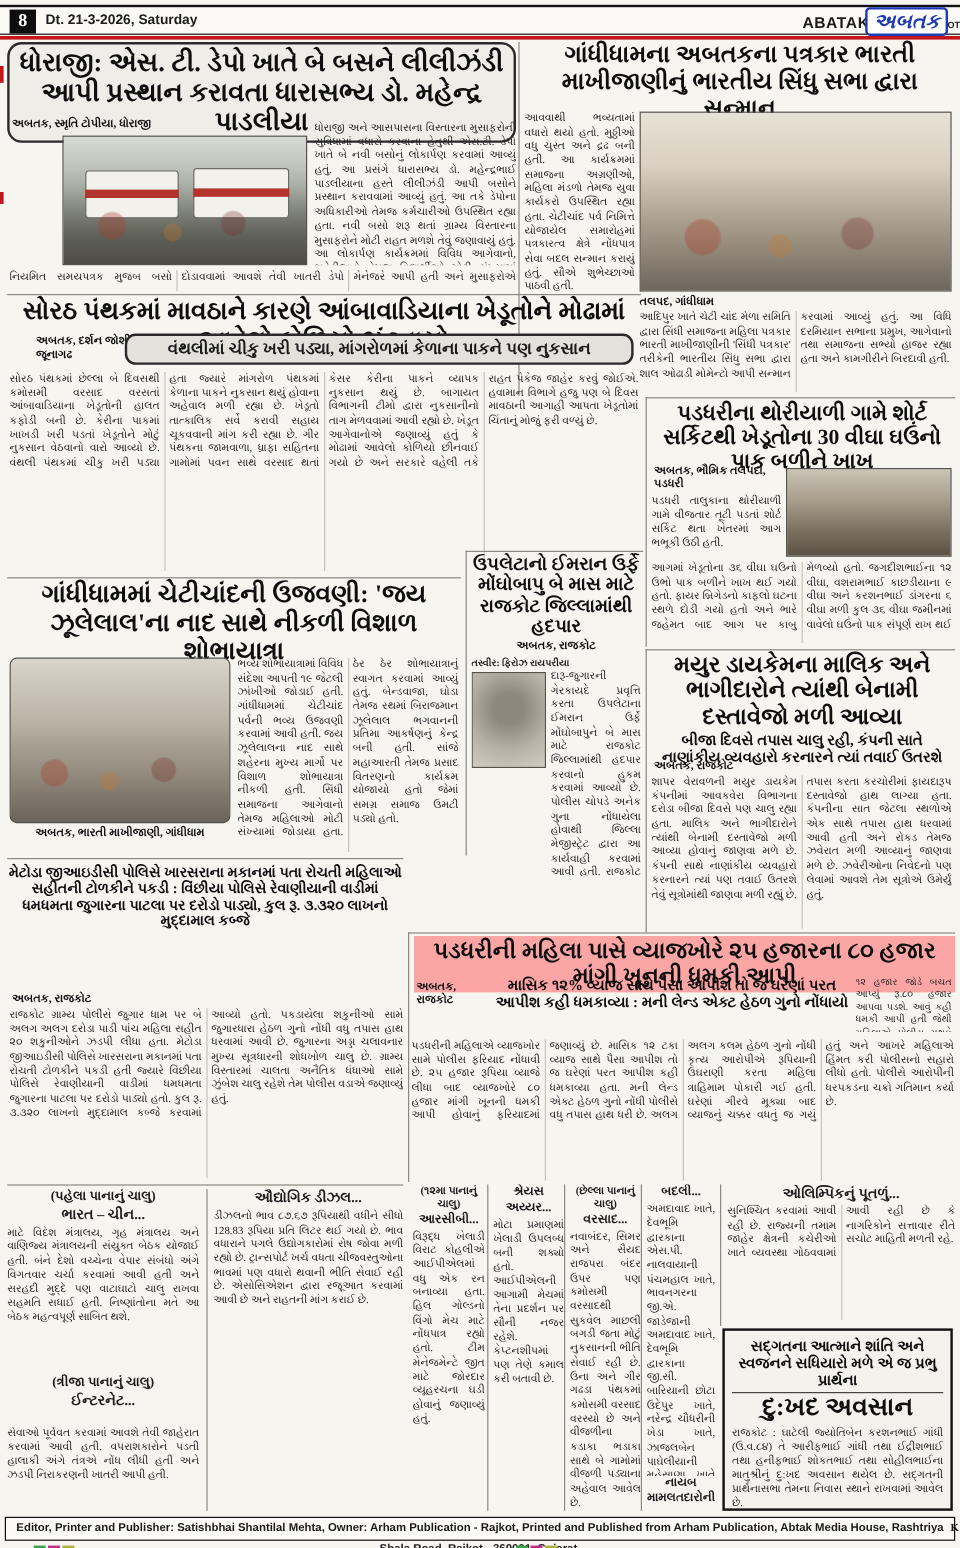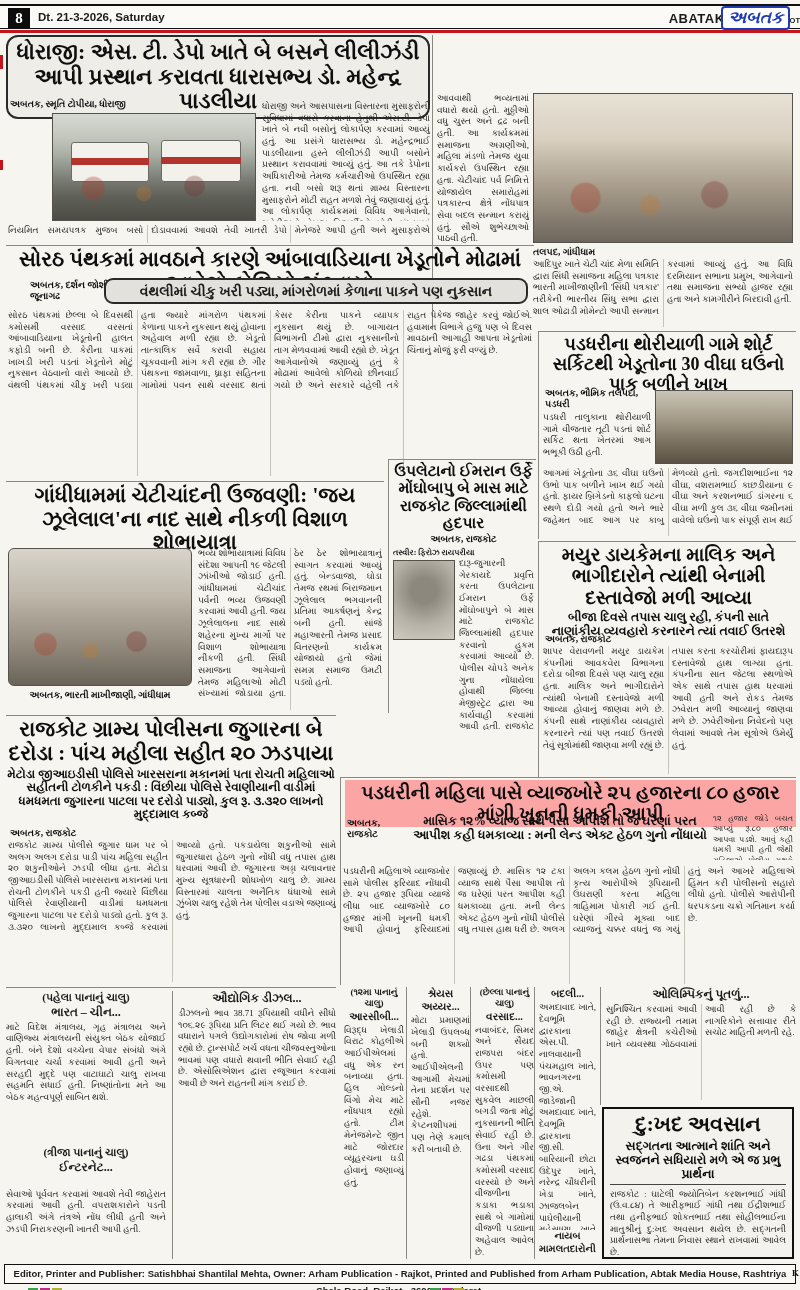--- a/index.html
+++ b/index.html
@@ -83,20 +83,21 @@
       <div class="stripe" style="left:18px;top:44px;width:78px;height:7px;"></div>
       <div class="bus" style="left:108px;top:26px;width:80px;height:42px;"></div>
       <div class="stripe" style="left:108px;top:43px;width:80px;height:7px;"></div>
       <div class="tint"></div>
     </div>
     <div class="body-text" style="position:absolute;left:256px;top:66px;width:168px;height:120px;">ધોરાજી અને આસપાસના વિસ્તારના મુસાફરોની સુવિધામાં વધારો કરવાના હેતુથી એસ.ટી. ડેપો ખાતે બે નવી બસોનું લોકાર્પણ કરવામાં આવ્યું હતું. આ પ્રસંગે ધારાસભ્ય ડો. મહેન્દ્રભાઈ પાડલીયાના હસ્તે લીલીઝંડી આપી બસોને પ્રસ્થાન કરાવવામાં આવ્યું હતું. આ તકે ડેપોના અધિકારીઓ તેમજ કર્મચારીઓ ઉપસ્થિત રહ્યા હતા. નવી બસો શરૂ થતાં ગ્રામ્ય વિસ્તારના મુસાફરોને મોટી રાહત મળશે તેવું જણાવાયું હતું. આ લોકાર્પણ કાર્યક્રમમાં વિવિધ આગેવાનો, શહેરીજનો તેમજ વિદ્યાર્થીઓ મોટી સંખ્યામાં હાજર રહ્યા હતા અને સૌએ આ સુવિધાને આવકારી હતી.</div>
     <div class="body-text cols3" style="position:absolute;left:2px;top:190px;width:422px;height:18px;">નિયમિત સમયપત્રક મુજબ બસો દોડાવવામાં આવશે તેવી ખાતરી ડેપો મેનેજરે આપી હતી અને મુસાફરોએ આભારની લાગણી વ્યક્ત કરી હતી.</div>
   </section>
 
   <section class="abs bl" style="left:432px;top:35px;width:364px;height:295px;padding-left:4px;">
+    <div class="hl" style="font-size:20px;">ગાંધીધામના અબતકના પત્રકાર ભારતી માખીજાણીનું ભારતીય સિંધુ સભા દ્વારા સન્માન</div>
     <div class="body-text" style="position:absolute;left:4px;top:58px;width:92px;height:232px;">આવવાથી ભવ્યતામાં વધારો થયો હતો. મુઠ્ઠીઓ વધુ ચુસ્ત અને દ્રઢ બની હતી. આ કાર્યક્રમમાં સમાજના અગ્રણીઓ, મહિલા મંડળો તેમજ યુવા કાર્યકરો ઉપસ્થિત રહ્યા હતા. ચેટીચાંદ પર્વ નિમિત્તે યોજાયેલ સમારોહમાં પત્રકારત્વ ક્ષેત્રે નોંધપાત્ર સેવા બદલ સન્માન કરાયું હતું. સૌએ શુભેચ્છાઓ પાઠવી હતી.</div>
     <div class="photo ph-crowd" style="position:absolute;left:100px;top:58px;width:260px;height:150px;">
       <div class="tint"></div>
     </div>
     <div class="byline" style="position:absolute;left:100px;top:212px;">તલપદ, ગાંધીધામ</div>
     <div class="body-text cols2" style="position:absolute;left:100px;top:224px;width:260px;height:68px;">આદિપુર ખાતે ચેટી ચાંદ મેળા સમિતિ દ્વારા સિંધી સમાજના મહિલા પત્રકાર ભારતી માખીજાણીની 'સિંધી પત્રકાર' તરીકેની ભારતીય સિંધુ સભા દ્વારા શાલ ઓઢાડી મોમેન્ટો આપી સન્માન કરવામાં આવ્યું હતું. આ વિધિ દરમિયાન સભાના પ્રમુખ, આગેવાનો તથા સમાજના સભ્યો હાજર રહ્યા હતા અને કામગીરીને બિરદાવી હતી.</div>
   </section>
 
   <section class="abs bt" style="left:6px;top:245px;width:528px;height:234px;padding-top:2px;">
     <div class="hl" style="font-size:21px;">સોરઠ પંથકમાં માવઠાને કારણે આંબાવાડિયાના ખેડૂતોને મોઢામાં આવેલો કોળિયો ઝુંટવાયો</div>
@@ -133,38 +134,37 @@
   </section>
 
   <section class="abs bl bt" style="left:538px;top:541px;width:258px;height:236px;padding:2px 2px 0 4px;">
     <div class="hl" style="font-size:19px;">મયુર ડાયકેમના માલિક અને ભાગીદારોને ત્યાંથી બેનામી દસ્તાવેજો મળી આવ્યા</div>
     <div class="hl" style="font-size:12.5px;margin-top:2px;">બીજા દિવસે તપાસ ચાલુ રહી, કંપની સાતે નાણાંકીય વ્યવહારો કરનારને ત્યાં તવાઈ ઉતરશે</div>
     <div class="byline" style="position:absolute;left:6px;top:92px;">અબતક, રાજકોટ</div>
     <div class="body-text cols2" style="position:absolute;left:4px;top:104px;width:250px;height:128px;">શાપર વેરાવળની મયુર ડાયકેમ કંપનીમાં આવકવેરા વિભાગના દરોડા બીજા દિવસે પણ ચાલુ રહ્યા હતા. માલિક અને ભાગીદારોને ત્યાંથી બેનામી દસ્તાવેજો મળી આવ્યા હોવાનું જાણવા મળે છે. કંપની સાથે નાણાંકીય વ્યવહારો કરનારને ત્યાં પણ તવાઈ ઉતરશે તેવું સૂત્રોમાંથી જાણવા મળી રહ્યું છે. તપાસ કરતા કરચોરીમાં ફાયદારૂપ દસ્તાવેજો હાથ લાગ્યા હતા. કંપનીના સાત જેટલા સ્થળોએ એક સાથે તપાસ હાથ ધરવામાં આવી હતી અને રોકડ તેમજ ઝવેરાત મળી આવ્યાનું જાણવા મળે છે. ઝવેરીઓના નિવેદનો પણ લેવામાં આવશે તેમ સૂત્રોએ ઉમેર્યું હતું.</div>
   </section>
 
   <section class="abs bt" style="left:6px;top:715px;width:330px;height:270px;padding-top:2px;">
-    <div class="hl" style="font-size:21px;">રાજકોટ ગ્રામ્ય પોલીસના જુગારના બે દરોડા : પાંચ મહીલા સહીત ૨૦ ઝડપાયા</div>
     <div class="hl" style="font-size:12px;margin-top:3px;">મેટોડા જીઆઇડીસી પોલિસે ખારસરાના મકાનમાં પતા રોચતી મહિલાઓ સહીતની ટોળકીને પકડી : વિંછીયા પોલિસે રેવાણીયાની વાડીમાં ધમધમતા જુગારના પાટલા પર દરોડો પાડ્યો, કુલ રૂ. ૩.૩૨૦ લાખનો મુદ્દામાલ કબ્જે</div>
     <div class="byline" style="position:absolute;left:4px;top:112px;">અબતક, રાજકોટ</div>
     <div class="body-text cols2" style="position:absolute;left:2px;top:124px;width:328px;height:142px;">રાજકોટ ગ્રામ્ય પોલીસે જુગાર ધામ પર બે અલગ અલગ દરોડા પાડી પાંચ મહિલા સહીત ૨૦ શકુનીઓને ઝડપી લીધા હતા. મેટોડા જીઆઇડીસી પોલિસે ખારસરાના મકાનમાં પતા રોચતી ટોળકીને પકડી હતી જ્યારે વિંછીયા પોલિસે રેવાણીયાની વાડીમાં ધમધમતા જુગારના પાટલા પર દરોડો પાડ્યો હતો. કુલ રૂ. ૩.૩૨૦ લાખનો મુદ્દામાલ કબ્જે કરવામાં આવ્યો હતો. પકડાયેલા શકુનીઓ સામે જુગારધારા હેઠળ ગુનો નોંધી વધુ તપાસ હાથ ધરવામાં આવી છે. જુગારના અડ્ડા ચલાવનાર મુખ્ય સૂત્રધારની શોધખોળ ચાલુ છે. ગ્રામ્ય વિસ્તારમાં ચાલતા અનૈતિક ધંધાઓ સામે ઝુંબેશ ચાલુ રહેશે તેમ પોલીસ વડાએ જણાવ્યું હતું.</div>
   </section>
 
   <section class="abs bt" style="left:6px;top:987px;width:330px;height:272px;padding-top:3px;">
     <div class="abs" style="left:0;top:3px;width:160px;height:268px;overflow:hidden;">
       <div class="cont-label">(પહેલા પાનાનું ચાલુ)</div>
       <div class="cont-title">ભારત – ચીન...</div>
       <div class="body-text" style="height:120px;">માટે વિદેશ મંત્રાલય, ગૃહ મંત્રાલય અને વાણિજ્ય મંત્રાલયની સંયુક્ત બેઠક યોજાઈ હતી. બંને દેશો વચ્ચેના વેપાર સંબંધો અંગે વિગતવાર ચર્ચા કરવામાં આવી હતી અને સરહદી મુદ્દે પણ વાટાઘાટો ચાલુ રાખવા સહમતિ સધાઈ હતી. નિષ્ણાંતોના મતે આ બેઠક મહત્વપૂર્ણ સાબિત થશે.</div>
       <div class="cont-label" style="margin-top:4px;">(ત્રીજા પાનાનું ચાલુ)</div>
       <div class="cont-title">ઈન્ટરનેટ...</div>
       <div class="body-text" style="height:96px;margin-top:14px;">સેવાઓ પૂર્વવત કરવામાં આવશે તેવી જાહેરાત કરવામાં આવી હતી. વપરાશકારોને પડતી હાલાકી અંગે તંત્રએ નોંધ લીધી હતી અને ઝડપી નિરાકરણની ખાતરી આપી હતી.</div>
     </div>
     <div class="abs bl" style="left:166px;top:3px;width:164px;height:268px;padding-left:5px;overflow:hidden;">
       <div class="cont-title">ઔદ્યોગિક ડીઝલ...</div>
-      <div class="body-text" style="height:246px;">ડીઝલનો ભાવ 38.71 રૂપિયાથી વધીને સીધો ૧૦૬.૨૯ રૂપિયા પ્રતિ લિટર થઈ ગયો છે. ભાવ વધારાને પગલે ઉદ્યોગકારોમાં રોષ જોવા મળી રહ્યો છે. ટ્રાન્સપોર્ટ ખર્ચ વધતા ચીજવસ્તુઓના ભાવમાં પણ વધારો થવાની ભીતિ સેવાઈ રહી છે. એસોસિએશન દ્વારા રજૂઆત કરવામાં આવી છે અને રાહતની માંગ કરાઈ છે.</div>
+      <div class="body-text" style="height:246px;">ડીઝલનો ભાવ ૮૭.૬૭ રૂપિયાથી વધીને સીધો 128.83 રૂપિયા પ્રતિ લિટર થઈ ગયો છે. ભાવ વધારાને પગલે ઉદ્યોગકારોમાં રોષ જોવા મળી રહ્યો છે. ટ્રાન્સપોર્ટ ખર્ચ વધતા ચીજવસ્તુઓના ભાવમાં પણ વધારો થવાની ભીતિ સેવાઈ રહી છે. એસોસિએશન દ્વારા રજૂઆત કરવામાં આવી છે અને રાહતની માંગ કરાઈ છે.</div>
     </div>
   </section>
 
   <section class="abs bl bt" style="left:340px;top:777px;width:456px;height:208px;padding:2px 0 0 4px;">
     <div class="hl gray-band" style="font-size:19px;padding:2px 4px;">પડધરીની મહિલા પાસે વ્યાજખોરે ૨૫ હજારના ૮૦ હજાર માંગી ખૂનની ધમકી આપી</div>
     <div class="byline" style="position:absolute;left:6px;top:40px;width:64px;">અબતક, રાજકોટ</div>
     <div class="hl" style="position:absolute;left:72px;top:36px;width:294px;font-size:12.5px;">માસિક ૧૨% વ્યાજ સાથે પૈસા આપીશ તો જ ઘરેણાં પરત આપીશ કહી ધમકાવ્યા : મની લેન્ડ એક્ટ હેઠળ ગુનો નોંધાયો</div>
     <div class="body-text" style="position:absolute;left:372px;top:36px;width:80px;height:46px;font-size:8px;">૧૨ હજાર જોડે બચત આપ્યું રૂ.૮૦ હજાર આપવા પડશે. આવું કહી ધમકી આપી હતી જેથી મહિલાએ પોલીસ મથકે ફરિયાદ નોંધાવી હતી.</div>
     <div class="body-text cols4" style="position:absolute;left:2px;top:88px;width:452px;height:118px;">પડધરીની મહિલાએ વ્યાજખોર સામે પોલીસ ફરિયાદ નોંધાવી છે. ૨૫ હજાર રૂપિયા વ્યાજે લીધા બાદ વ્યાજખોરે ૮૦ હજાર માંગી ખૂનની ધમકી આપી હોવાનું ફરિયાદમાં જણાવ્યું છે. માસિક ૧૨ ટકા વ્યાજ સાથે પૈસા આપીશ તો જ ઘરેણાં પરત આપીશ કહી ધમકાવ્યા હતા. મની લેન્ડ એક્ટ હેઠળ ગુનો નોંધી પોલીસે વધુ તપાસ હાથ ધરી છે. અલગ અલગ કલમ હેઠળ ગુનો નોંધી કૃત્ય આરોપીએ રૂપિયાની ઉઘરાણી કરતા મહિલા ત્રાહિમામ પોકારી ગઈ હતી. ઘરેણાં ગીરવે મૂક્યા બાદ વ્યાજનું ચક્કર વધતું જ ગયું હતું અને આખરે મહિલાએ હિંમત કરી પોલીસનો સહારો લીધો હતો. પોલીસે આરોપીની ધરપકડના ચક્રો ગતિમાન કર્યા છે.</div>
   </section>
@@ -190,22 +190,22 @@
       <div class="cont-title" style="font-size:10px;">નાયબ મામલતદારોની</div>
     </div>
   </section>
 
   <section class="abs bl" style="left:600px;top:987px;width:196px;height:118px;padding-left:5px;overflow:hidden;">
     <div class="cont-title">ઓલિમ્પિકનું પૂતળું...</div>
     <div class="body-text cols2" style="height:96px;">સુનિશ્ચિત કરવામાં આવી રહી છે. રાજ્યની તમામ જાહેર ક્ષેત્રની કચેરીઓ ખાતે વ્યવસ્થા ગોઠવવામાં આવી રહી છે કે નાગરિકોને સત્તાવાર રીતે સચોટ માહિતી મળતી રહે.</div>
   </section>
 
   <div class="abs" style="left:602px;top:1107px;width:192px;height:152px;border:2.5px solid #111;background:#f4f2ec;padding:4px 6px;">
+    <div class="hl" style="font-size:12.5px;margin-top:2px;border-bottom:1px solid #444;padding-bottom:3px;">સદ્ગતના આત્માને શાંતિ અને સ્વજનને સધિયારો મળે એ જ પ્રભુ પ્રાર્થના</div>
     <div class="hl" style="font-size:21px;">દુ:ખદ અવસાન</div>
-    <div class="hl" style="font-size:12.5px;margin-top:2px;border-bottom:1px solid #444;padding-bottom:3px;">સદ્ગતના આત્માને શાંતિ અને સ્વજનને સધિયારો મળે એ જ પ્રભુ પ્રાર્થના</div>
     <div class="body-text" style="margin-top:4px;height:74px;">રાજકોટ : ઘાટેલી જ્યોતિબેન કરશનભાઈ ગાંધી (ઉ.વ.૮૪) તે આરીફભાઈ ગાંધી તથા ઈદ્રીશભાઈ તથા હનીફભાઈ શોકતભાઈ તથા સોહીલભાઈના માતુશ્રીનું દુ:ખદ અવસાન થયેલ છે. સદ્ગતની પ્રાર્થનાસભા તેમના નિવાસ સ્થાને રાખવામાં આવેલ છે.</div>
   </div>
 
   <div class="footerbox">Editor, Printer and Publisher: Satishbhai Shantilal Mehta, Owner: Arham Publication - Rajkot, Printed and Published from Arham Publication, Abtak Media House, Rashtriya Shala Road, Rajkot - 360001, Gujarat.</div>
 
   <div class="regmark" style="left:0;top:55px;width:3px;height:14px;background:#c3161c;"></div>
   <div class="regmark" style="left:0;top:160px;width:3px;height:10px;background:#c3161c;"></div>
   <div class="regmark" style="right:1px;top:1268px;color:#111;">K</div>
   <div class="regmark calbar" style="left:28px;top:1285px;">
     <span style="background:#3aa34a"></span><span style="background:#c52a8a"></span><span style="background:#b0b03a"></span>

